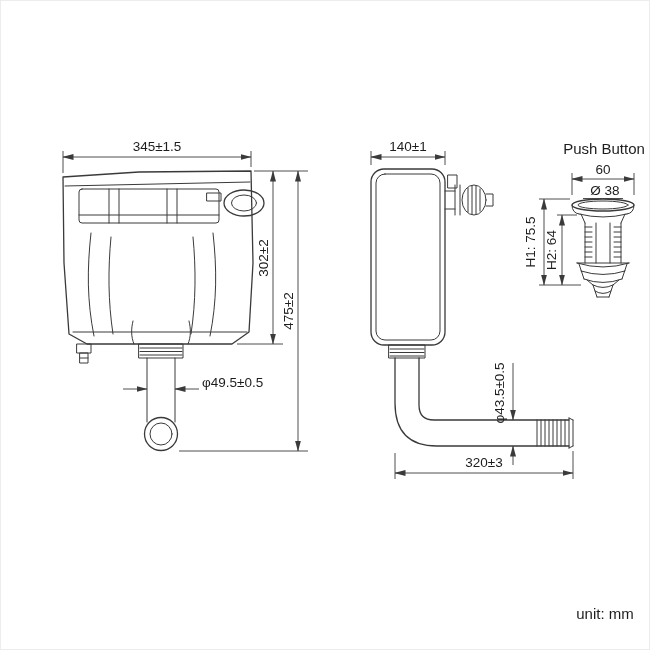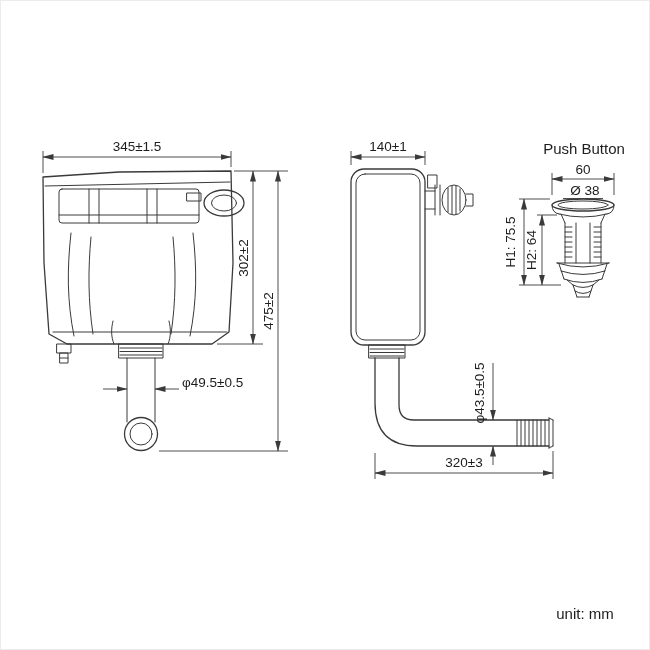--- a/index.html
+++ b/index.html
@@ -1,19 +1,20 @@
 <!DOCTYPE html>
 <html><head>
 <meta charset="utf-8">
 <style>
   html,body{margin:0;padding:0;background:#fff;}
   .canvas{
     position:relative;width:650px;height:650px;background:#ffffff;
     box-sizing:border-box;border:1px solid #ececec;
     font-family:"Liberation Sans", sans-serif;
+    padding-left:20px;
   }
   svg{display:block;}
   .ln{stroke:#3a3a3a;stroke-width:1;fill:none;stroke-linecap:round;stroke-linejoin:round;}
   .ln2{stroke:#3a3a3a;stroke-width:1.3;fill:none;stroke-linecap:round;stroke-linejoin:round;}
   .dim{stroke:#3a3a3a;stroke-width:0.9;fill:none;}
   .txt{font-family:"Liberation Sans",sans-serif;font-size:13.5px;fill:#1d1d1d;}
   .txt-big{font-family:"Liberation Sans",sans-serif;font-size:15px;fill:#1d1d1d;}
 </style>
 </head>
 <body>

